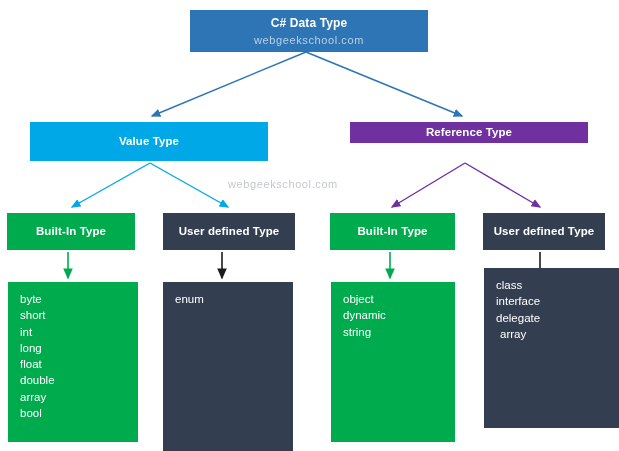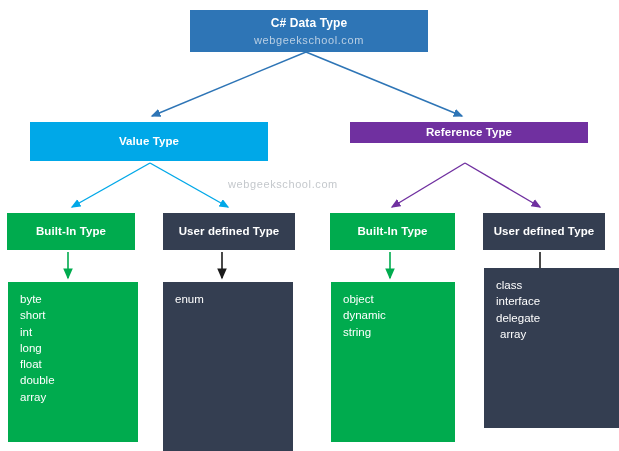--- a/index.html
+++ b/index.html
@@ -230,20 +230,21 @@
   </div>
 
   <div class="leafbox" id="list-vbuiltin">
     <div class="item">byte</div>
     <div class="item">short</div>
     <div class="item">int</div>
     <div class="item">long</div>
     <div class="item">float</div>
     <div class="item">double</div>
     <div class="item">array</div>
+    <div class="item">bool</div>
   </div>
 
   <div class="leafbox" id="list-vuser">
     <div class="item">enum</div>
   </div>
 
   <div class="leafbox" id="list-rbuiltin">
     <div class="item">object</div>
     <div class="item">dynamic</div>
     <div class="item">string</div>

